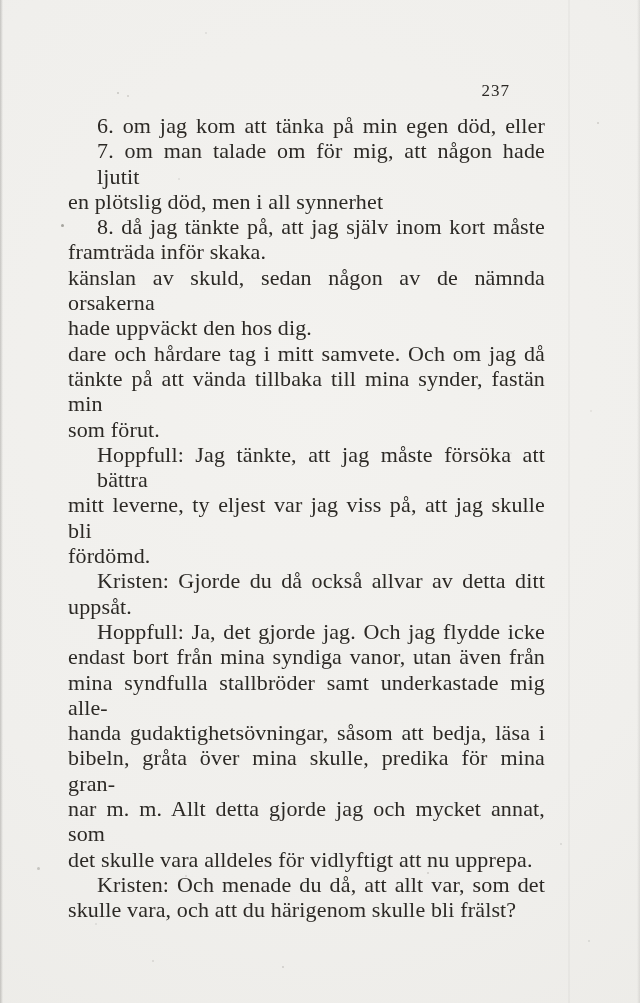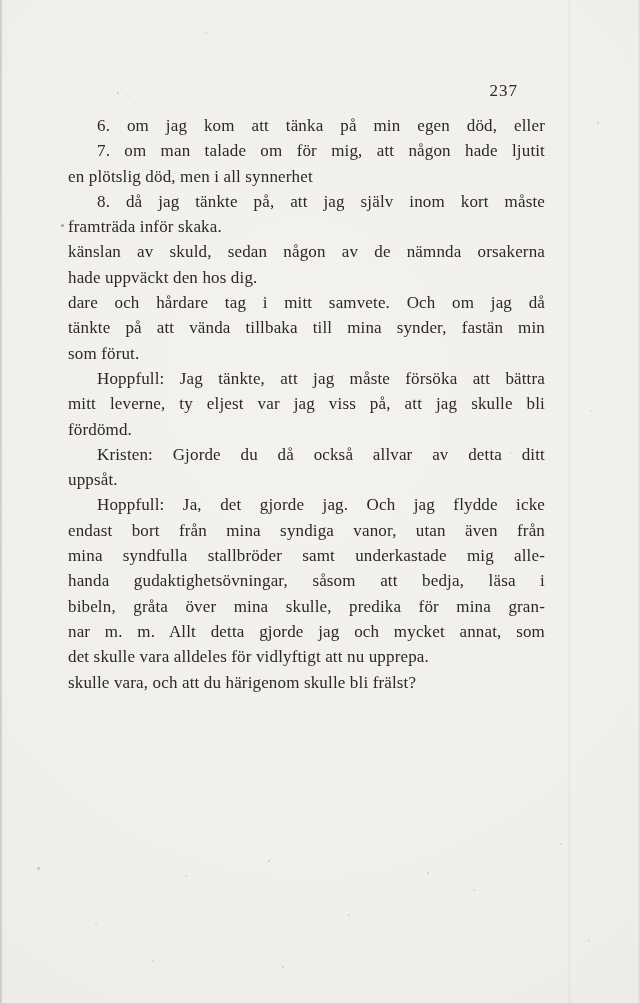--- a/index.html
+++ b/index.html
@@ -18,29 +18,29 @@
   }
   .edge-right{
     position:absolute;right:0;top:0;width:3px;height:1003px;
     background:linear-gradient(to left, rgba(45,42,38,.10), rgba(45,42,38,0));
   }
   .streak{
     position:absolute;left:568px;top:0;width:2px;height:1003px;
     background:rgba(60,58,52,.035);
   }
   .pagenum{
-    position:absolute;top:78px;left:80px;width:438px;
+    position:absolute;top:78px;left:72px;width:438px;
     font-size:17px;line-height:25px;text-align:right;
     letter-spacing:1px;
   }
   .textblock{
     position:absolute;top:113px;left:68px;width:477px;
   }
   .ln{
-    font-size:17px;
+    font-size:22px;
     line-height:25.3px;
     letter-spacing:.15px;
     text-align:justify;
     text-align-last:left;
   }
   .ln.jl{text-align-last:justify;}
   .ln.ind{padding-left:29px;}
   .speck{
     position:absolute;border-radius:50%;
     background:#4a463f;
@@ -73,20 +73,21 @@
     <div class="ln">fördömd.</div>
     <div class="ln ind jl">Kristen:  Gjorde du då också allvar av detta ditt</div>
     <div class="ln">uppsåt.</div>
     <div class="ln ind jl">Hoppfull:  Ja, det gjorde jag.  Och jag flydde icke</div>
     <div class="ln jl">endast bort från mina syndiga vanor, utan även från</div>
     <div class="ln jl">mina syndfulla stallbröder samt underkastade mig alle-</div>
     <div class="ln jl">handa gudaktighetsövningar, såsom att bedja, läsa i</div>
     <div class="ln jl">bibeln, gråta över mina skulle, predika för mina gran-</div>
     <div class="ln jl">nar m. m.  Allt detta gjorde jag och mycket annat, som</div>
     <div class="ln">det skulle vara alldeles för vidlyftigt att nu upprepa.</div>
+    <div class="ln ind jl">Kristen:  Och menade du då, att allt var, som det</div>
     <div class="ln">skulle vara, och att du härigenom skulle bli frälst?</div>
   </div>
 
   <div class="speck" style="left:61px;top:224px;width:3px;height:3px;opacity:.45;"></div>
   <div class="speck" style="left:117px;top:92px;width:2px;height:2px;opacity:.25;"></div>
   <div class="speck" style="left:127px;top:95px;width:2px;height:2px;opacity:.20;"></div>
   <div class="speck" style="left:597px;top:122px;width:2px;height:2px;opacity:.20;"></div>
   <div class="speck" style="left:37px;top:867px;width:3px;height:3px;opacity:.25;"></div>
   <div class="speck" style="left:268px;top:860px;width:2px;height:2px;opacity:.22;"></div>
   <div class="speck" style="left:185px;top:875px;width:2px;height:2px;opacity:.15;"></div>

